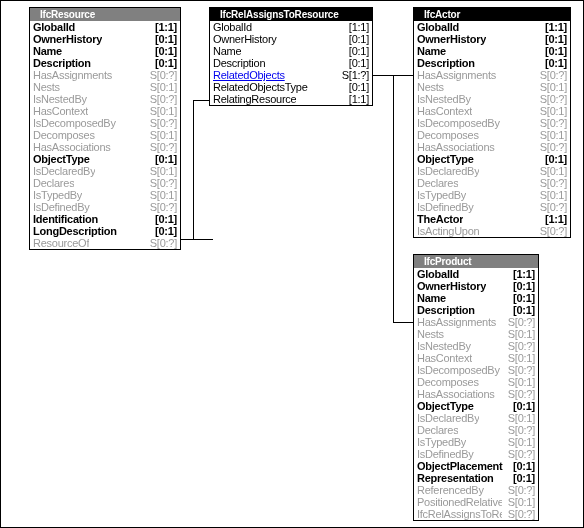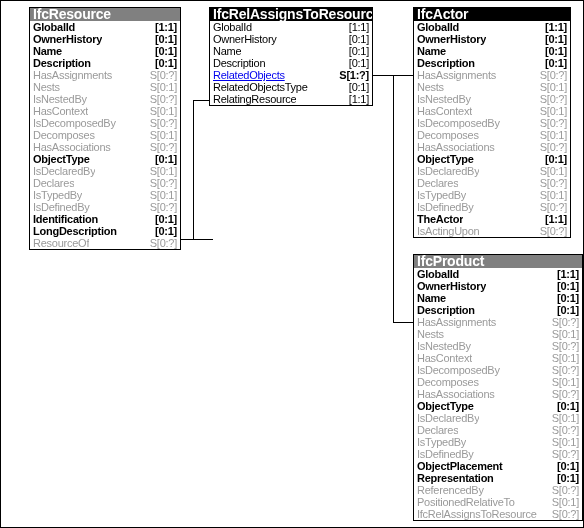--- a/index.html
+++ b/index.html
@@ -15,26 +15,26 @@
     border:1px solid #000000;
     background:#ffffff;
   }
   .entity{
     position:absolute;
     border:1px solid #000000;
     background:#ffffff;
     box-sizing:border-box;
   }
   .entity-header{
-    font-size:14px;
+    font-size:10px;
     font-weight:bold;
     color:#ffffff;
     line-height:13px;
     height:13px;
-    padding:0 3px;
+    padding:0 10px;
     box-sizing:border-box;
     white-space:nowrap;
     overflow:hidden;
     letter-spacing:-0.2px;
   }
   .hdr-gray{background:#808080;}
   .hdr-black{background:#000000;}
   .attr-list{padding:0;margin:0;list-style:none;}
   .attr{
     display:flex;
@@ -47,21 +47,21 @@
     box-sizing:border-box;
     white-space:nowrap;
     overflow:hidden;
     letter-spacing:-0.25px;
   }
   .attr .nm{overflow:hidden;text-overflow:clip;}
   .attr .card{padding-left:6px;flex:none;}
   .k-direct .nm,.k-direct .card{color:#000000;font-weight:bold;}
   .k-inherited .nm,.k-inherited .card{color:#9a9a9a;font-weight:normal;}
   .k-link .nm{color:#0000ee;font-weight:normal;text-decoration:underline;text-align:right;}
-  .k-link .card{color:#000000;font-weight:bold;}
+  .k-link .card{color:#000000;font-weight:normal;}
   .k-plain .nm,.k-plain .card{color:#000000;font-weight:normal;}
   .conn{position:absolute;background:#000000;}
   .conn.h{height:1px;}
   .conn.v{width:1px;}
 </style>
 </head>
 <body>
 
 <div id="canvas">
 
@@ -261,21 +261,21 @@
           <span class="nm">TheActor</span>
           <span class="card">[1:1]</span>
         </li>
         <li class="attr k-inherited">
           <span class="nm">IsActingUpon</span>
           <span class="card">S[0:?]</span>
         </li>
       </ul>
   </div>
 
-  <div class="entity" style="left:412px;top:253px;width:170px;">
+  <div class="entity" style="left:412px;top:253px;width:126px;">
     <div class="entity-header hdr-gray">IfcProduct</div>
     <ul class="attr-list">
         <li class="attr k-direct">
           <span class="nm">GlobalId</span>
           <span class="card">[1:1]</span>
         </li>
         <li class="attr k-direct">
           <span class="nm">OwnerHistory</span>
           <span class="card">[0:1]</span>
         </li>

